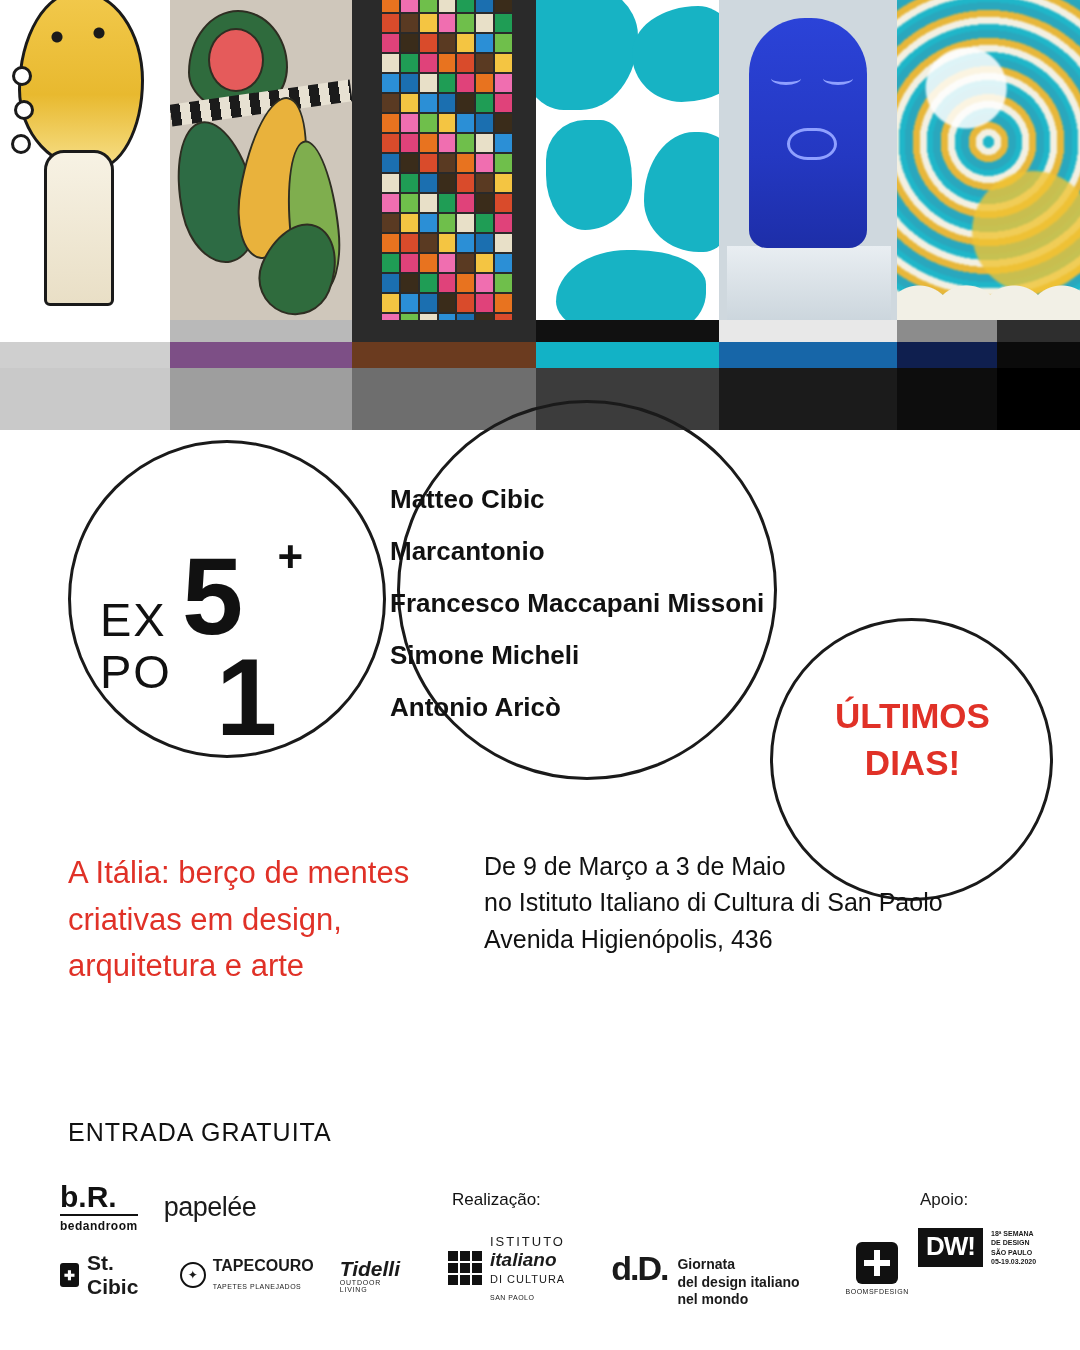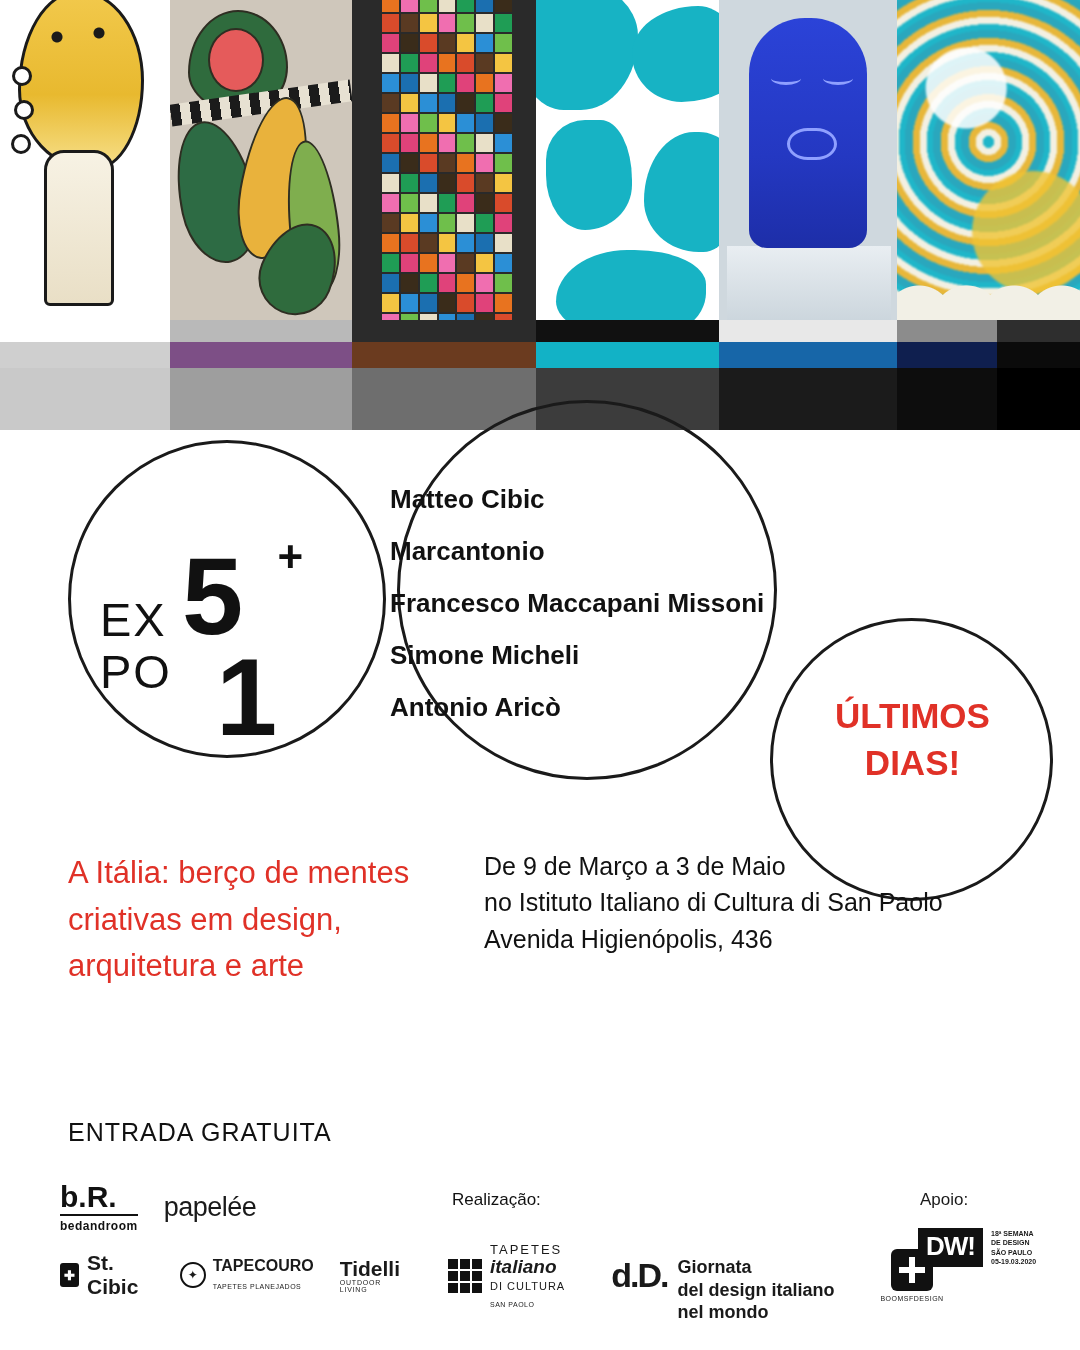--- a/index.html
+++ b/index.html
@@ -303,21 +303,21 @@
     font-size: 13px; border-radius: 3px;
   }
   .tapecouro { display: flex; align-items: center; gap: 7px; }
   .tapecouro .tc-dot {
     width: 22px; height: 22px; border: 2px solid #111; border-radius: 50%;
     display: flex; align-items: center; justify-content: center; font-size: 12px;
   }
   .tapecouro .tc-txt { font-size: 16px; font-weight: 700; }
   .tapecouro .tc-sub { font-size: 7px; letter-spacing: .5px; }
   .tidelli { line-height: 1; }
-  .tidelli .td1 { font-size: 21px; font-weight: 700; }
+  .tidelli .td1 { font-size: 21px; font-weight: 700; font-style: italic; }
   .tidelli .td2 { font-size: 7px; letter-spacing: .8px; }
 
   .realizacao {
     position: absolute;
     left: 452px; top: 760px;
     font-size: 17px; color: #111;
   }
   .org-row {
     position: absolute;
     left: 448px; top: 798px;
@@ -331,21 +331,21 @@
   }
   .iic .grid-mark i { background: #111; display: block; }
   .iic .iic-txt { line-height: 1.05; }
   .iic .t1 { font-size: 13px; letter-spacing: 2px; }
   .iic .t2 { font-size: 19px; font-style: italic; font-weight: 700; }
   .iic .t3 { font-size: 11px; letter-spacing: 1px; }
   .iic .t4 { font-size: 7px; letter-spacing: .5px; }
 
   .ddd { display: flex; align-items: center; gap: 10px; }
   .ddd .dmark { font-size: 34px; font-weight: 700; letter-spacing: -2px; }
-  .ddd .dtxt { font-size: 18px; font-weight: 700; line-height: 1.25; margin-top: 28px; }
+  .ddd .dtxt { font-size: 14px; font-weight: 700; line-height: 1.25; margin-top: 28px; }
 
   .boom { display: flex; flex-direction: column; align-items: center; }
   .boom .bsq {
     width: 42px; height: 42px; background: #111; border-radius: 6px;
     position: relative;
   }
   .boom .bsq:before, .boom .bsq:after {
     content: ""; position: absolute; background: #fff;
   }
   .boom .bsq:before { left: 8px; top: 18px; width: 26px; height: 6px; }
@@ -643,21 +643,21 @@
           <i></i>
           <i></i>
           <i></i>
           <i></i>
           <i></i>
           <i></i>
           <i></i>
           <i></i>
       </span>
       <span class="iic-txt">
-        <span class="t1">TAPETES</span><br>
+        <span class="t1">ISTITUTO</span><br>
         <span class="t2">italiano</span><br>
         <span class="t3">DI CULTURA</span><br>
         <span class="t4">SAN PAOLO</span>
       </span>
     </div>
 
     <div class="ddd">
       <span class="dmark">d.D.</span>
       <span class="dtxt">
         <span>Giornata</span><br>

